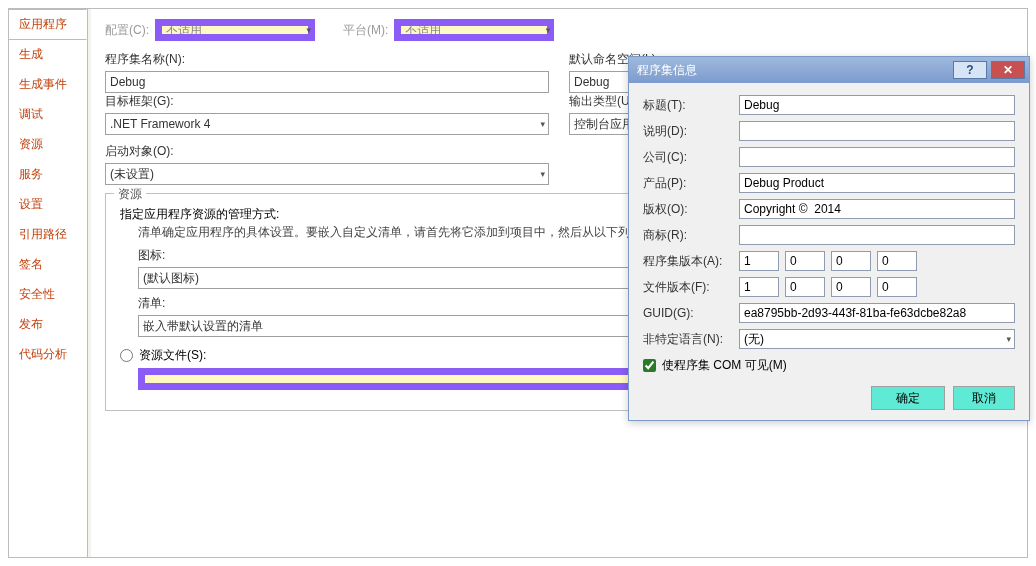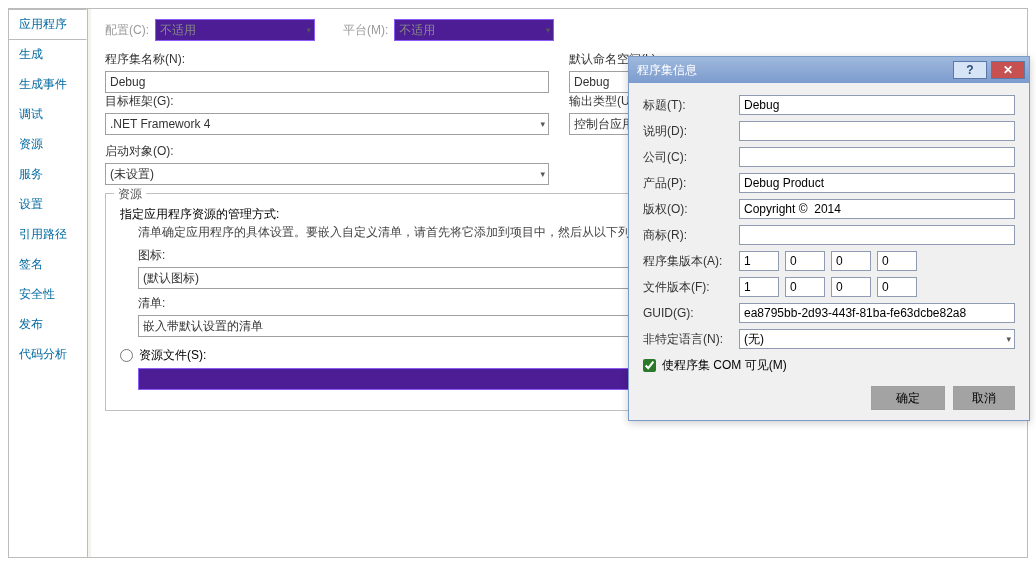--- a/index.html
+++ b/index.html
@@ -1,42 +1,42 @@
 <!DOCTYPE html>
 <html><head>
 <meta charset="utf-8">
 <style>
 * { box-sizing: border-box; margin: 0; padding: 0; font-family: "Microsoft YaHei", Tahoma, sans-serif; font-size: 12px; }
 body { background: #fff; width: 1036px; height: 566px; overflow: hidden; position: relative; }
 .outer { position: absolute; top: 8px; left: 8px; right: 8px; bottom: 8px; background: #fff; border: 1px solid #bcbcbc; }
 .tabs { position: absolute; top: 0; left: 0; bottom: 0; width: 78px; background: #fff; }
-.tab { padding: 6px 10px; color: #0369a1; border-bottom: 1px solid transparent; cursor: pointer; text-align: left; }
+.tab { padding: 6px 10px; color: #c2410c; border-bottom: 1px solid transparent; cursor: pointer; text-align: left; }
 .tab.active { background: #fff; border-top: 1px solid #bcbcbc; border-bottom: 1px solid #bcbcbc; border-right: 1px solid #fff; position: relative; z-index: 2; }
 .tabs-line { position: absolute; top: 0; left: 78px; bottom: 0; width: 1px; background: #bcbcbc; }
 .main { position: absolute; top: 0; left: 79px; right: 0; bottom: 0; background: #fff; padding: 10px 14px; border-left: 3px solid #f4f4ee; }
 .row { display: flex; align-items: center; margin-bottom: 6px; gap: 6px; }
 .label-gray { color: #9a9a9a; }
 .select, .text-input { border: 1px solid #a0a0a0; background: #fff; height: 22px; padding: 2px 4px; color: #333; }
 .select { appearance: none; background-image: none; position: relative; }
 .select-wrap { position: relative; }
 .select-caret { position: absolute; right: 4px; top: 50%; transform: translateY(-50%); pointer-events: none; color: #555; font-size: 9px; }
-.disabled-input { background: #4c1d95; color: #888; border: 1px solid #8b5cf6; }
+.disabled-input { background: #fef9c3; color: #888; border: 7px solid #8b5cf6; }
 .two-col { display: flex; gap: 20px; }
 .col { flex: 1; }
 .field-label { color: #333; margin-bottom: 3px; display: block; }
 .full { width: 100%; }
 .group { border: 1px solid #c0c0c0; margin-top: 8px; padding: 12px 14px 14px; position: relative; }
 .group-title { position: absolute; top: -8px; left: 8px; background: #fff; padding: 0 4px; color: #555; }
 .radio-row { display: flex; align-items: flex-start; gap: 6px; margin: 8px 0 4px; }
 .radio-row input[type=radio] { margin-top: 2px; }
 .hint { color: #444; margin-left: 18px; margin-bottom: 6px; line-height: 1.5; }
 .icon-row { display: flex; align-items: flex-start; gap: 20px; margin-left: 18px; margin-bottom: 6px; }
 .small-btn { width: 24px; height: 22px; border: 1px solid #a0a0a0; background: #f3f3f3; text-align: center; line-height: 18px; cursor: pointer; }
 .icon-preview { width: 24px; height: 22px; border: 1px solid #a0a0a0; background: linear-gradient(135deg,#6fc,#6c9); }
-.btn { height: 24px; padding: 0 14px; border: 1px solid #a0a0a0; background: #a3a3a3; cursor: pointer; }
+.btn { height: 24px; padding: 0 14px; border: 1px solid #a0a0a0; background: #5eead4; cursor: pointer; }
 .btn-row-right { display: flex; justify-content: flex-end; gap: 8px; margin-top: 12px; }
 
 
 .dialog { position: absolute; top: 56px; left: 628px; width: 402px; background: #f0f0f0; border: 1px solid #7a9ac8; box-shadow: 0 2px 8px rgba(0,0,0,0.2); }
 .titlebar { height: 26px; background: linear-gradient(#9fb9dd,#7c9bce); display: flex; align-items: center; padding-left: 8px; color: #fff; }
 .titlebar-title { flex: 1; font-size: 12px; }
 .titlebar-btn { width: 34px; height: 18px; margin-right: 4px; border: 1px solid #5a78a8; display: flex; align-items: center; justify-content: center; cursor: pointer; font-weight: bold; font-size: 12px; }
 .titlebar-help { background: #d7e4f5; color: #2a4a7a; }
 .titlebar-close { background: #c75050; color: #fff; }
 .dialog-body { padding: 12px 14px 10px; }

